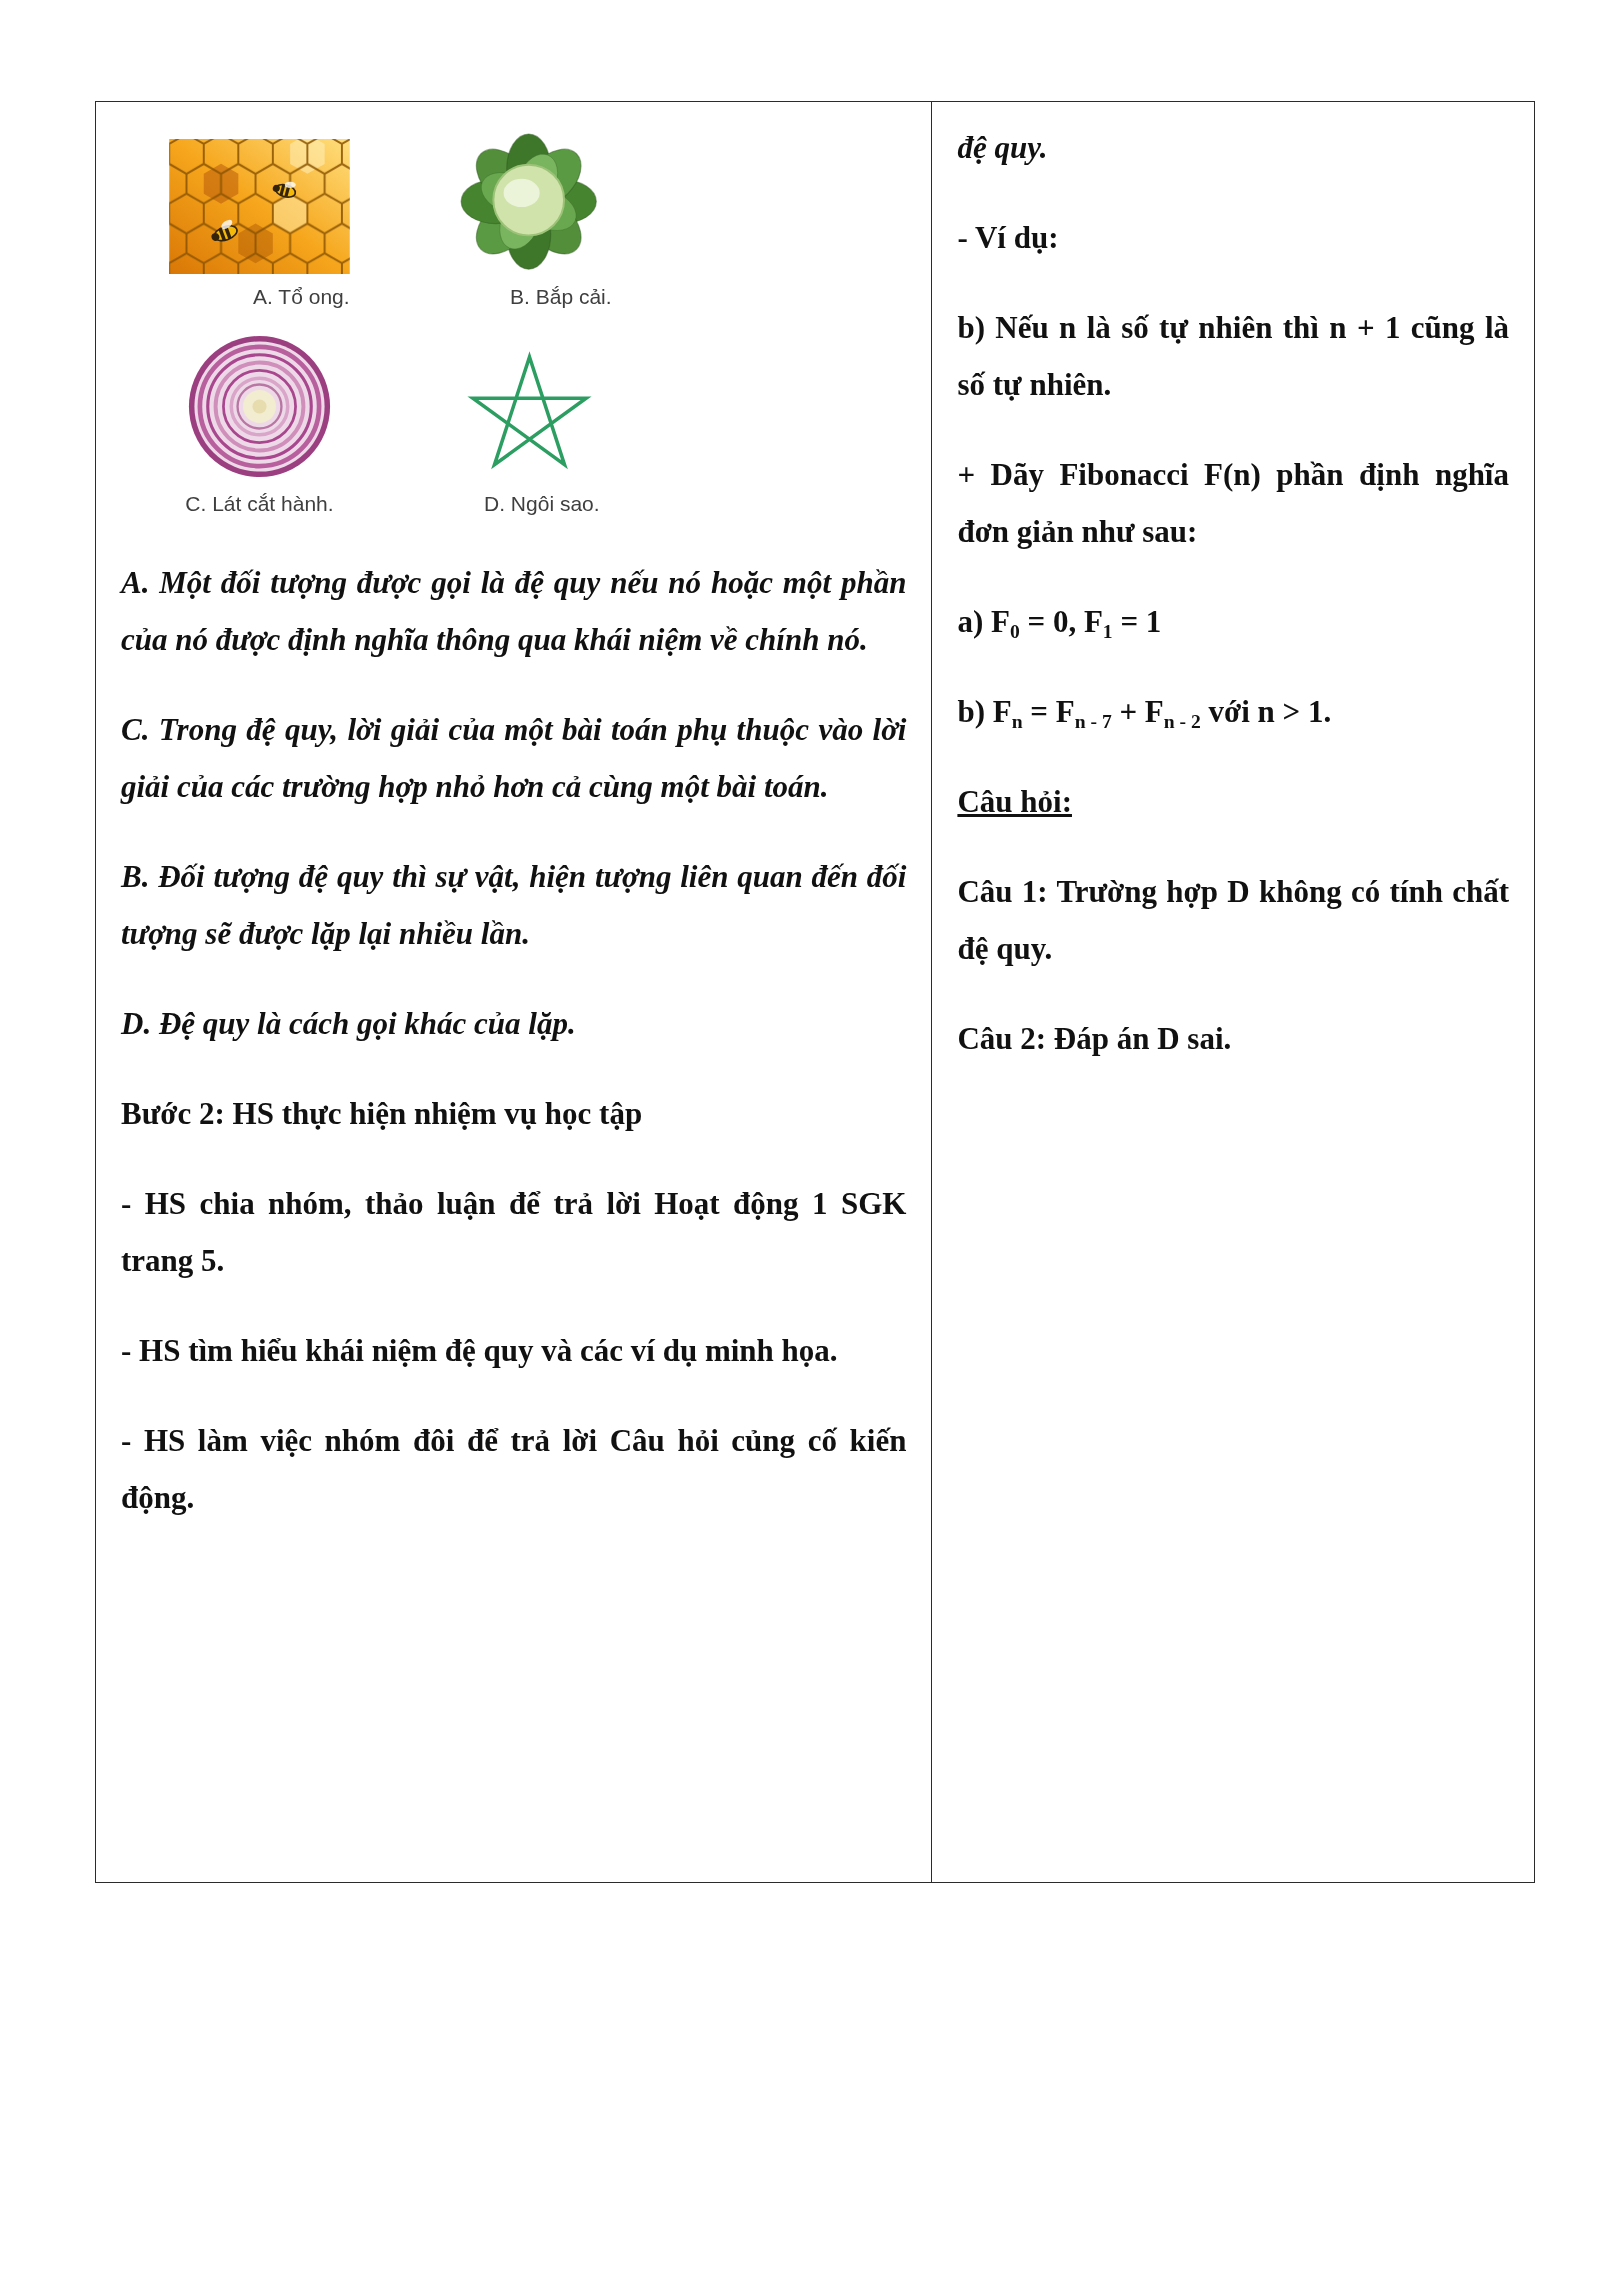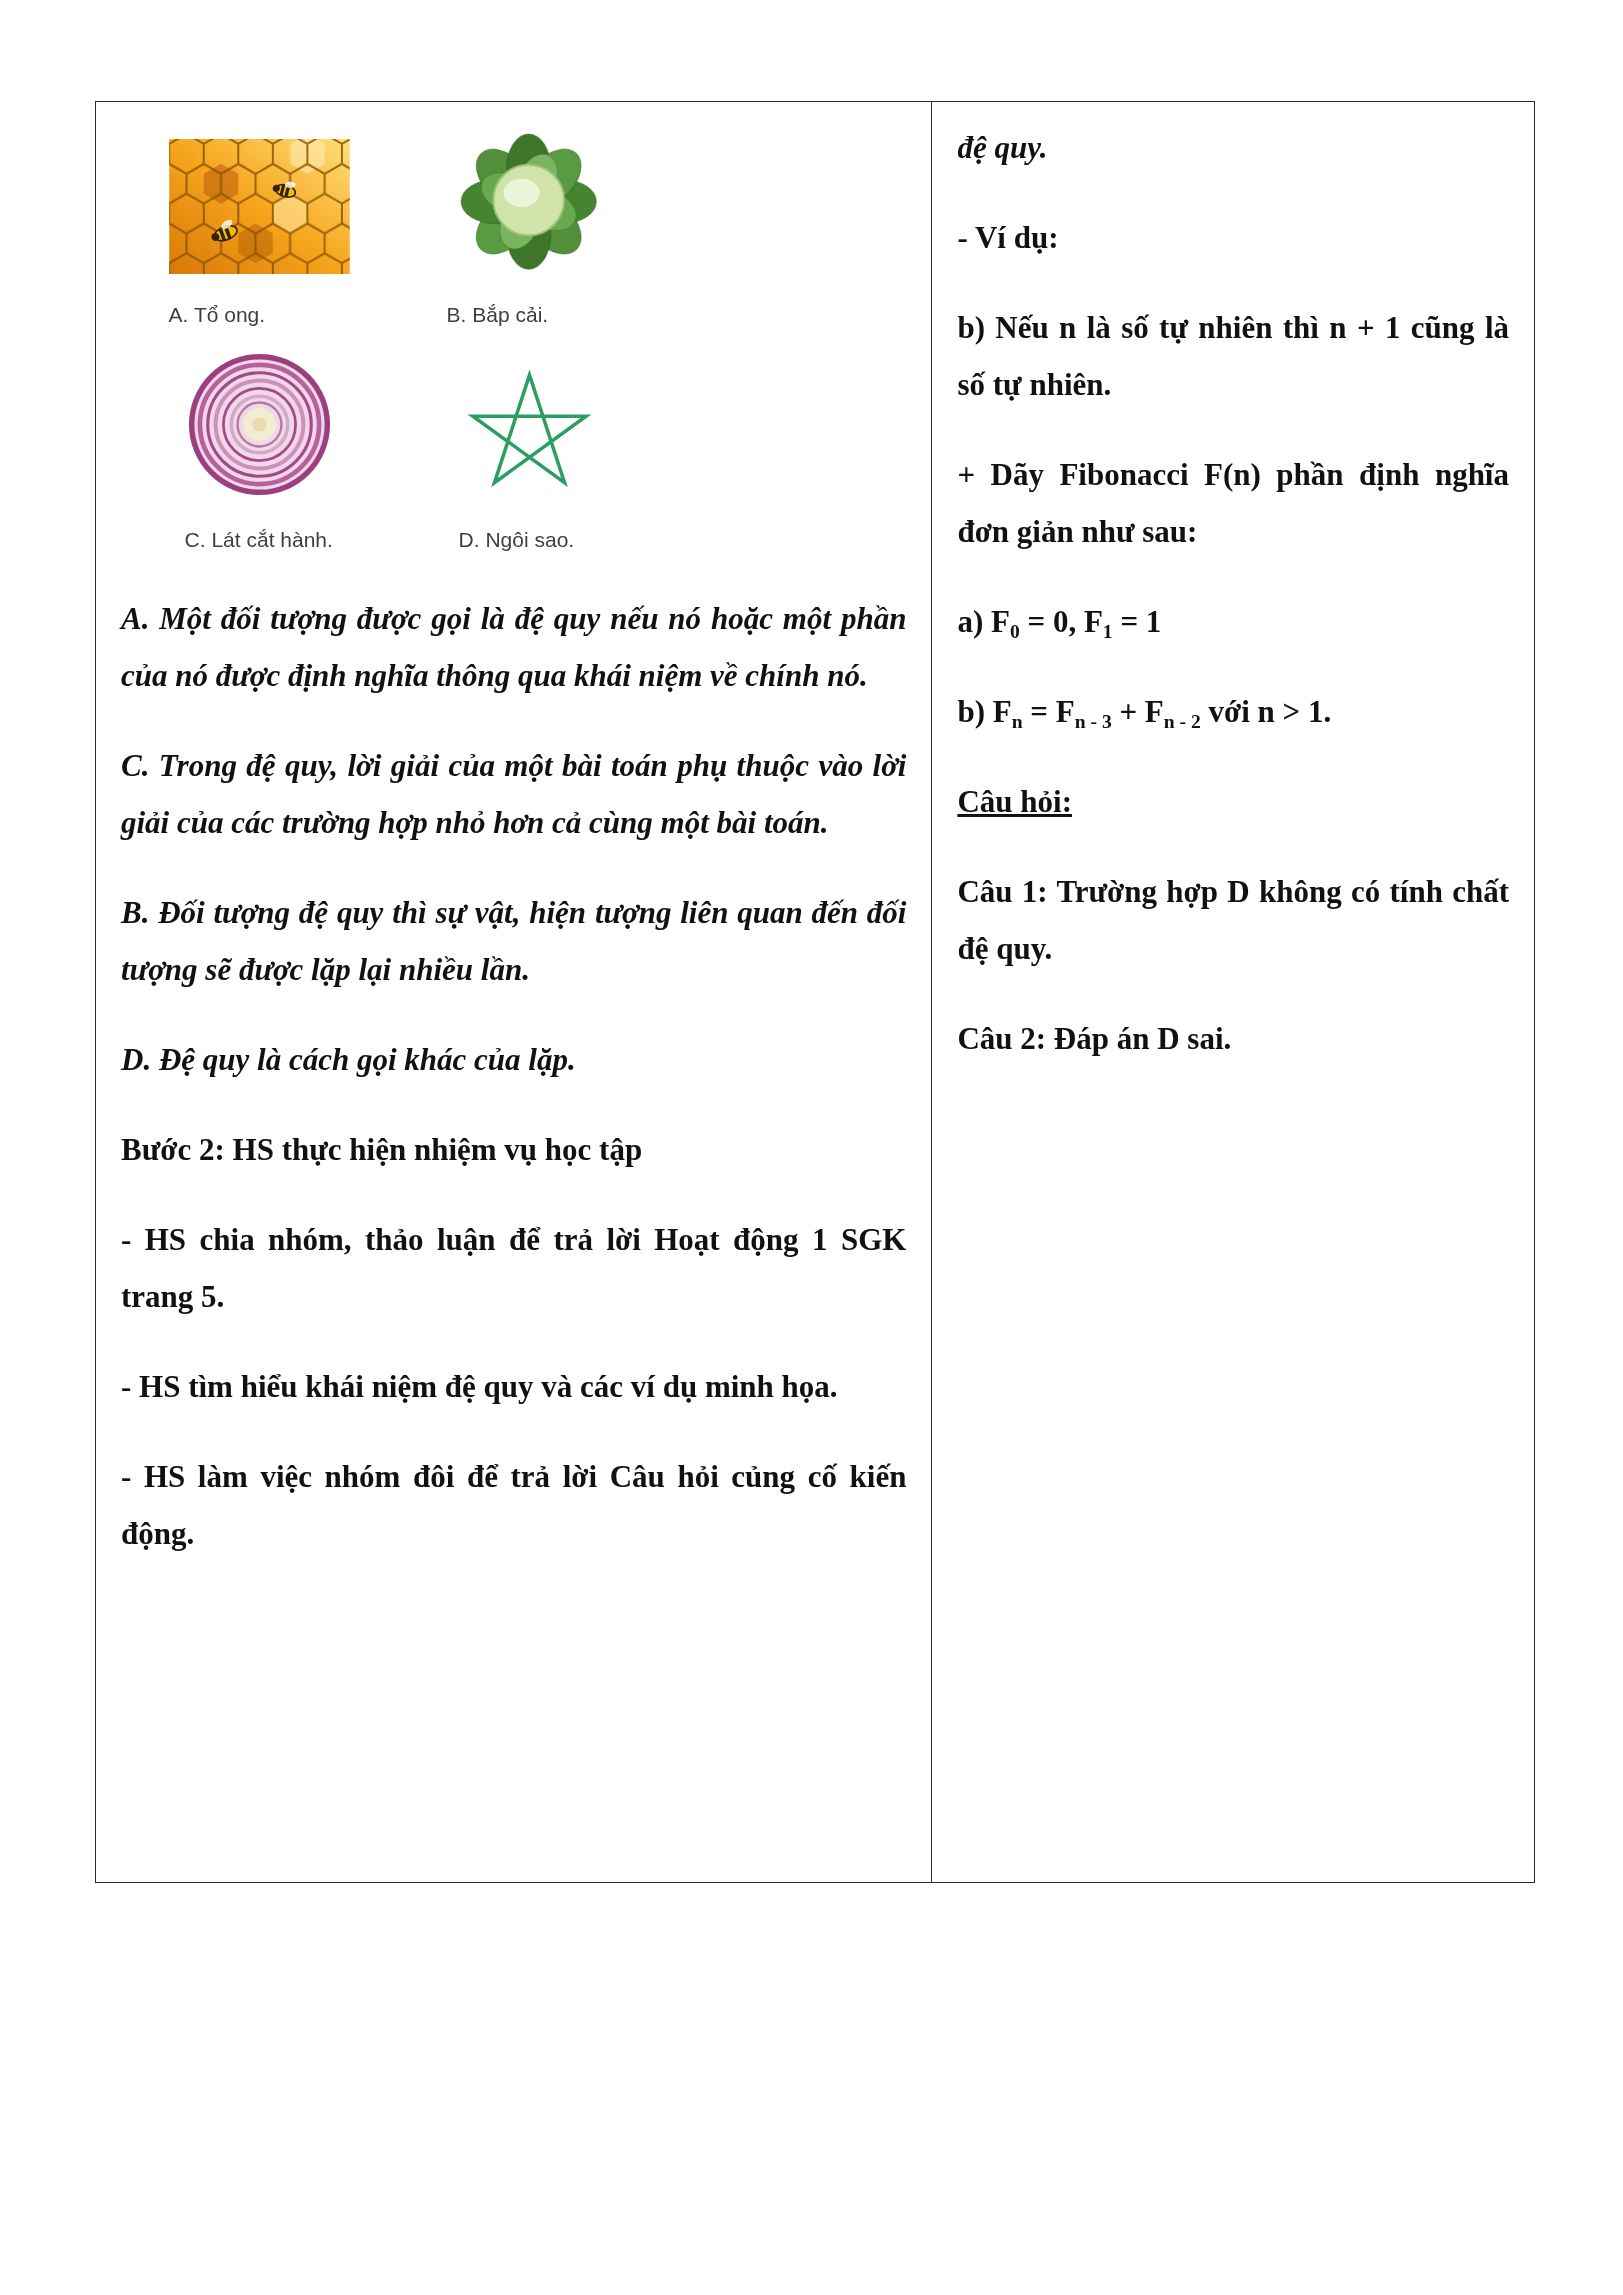--- a/index.html
+++ b/index.html
@@ -53,21 +53,21 @@
   
   .figures {
     display: grid;
     grid-template-columns: 251px 251px;
     column-gap: 19px;
     row-gap: 23.6px;
     align-items: end;
     justify-items: center;
     margin: 6.3px 0 38px 12.6px;
   }
-  figure { margin: 0; display: flex; flex-direction: column; align-items: flex-start; gap: 18px; }
+  figure { margin: 0; display: flex; flex-direction: column; align-items: flex-end; }
   figcaption {
     font-family: "Liberation Sans", sans-serif;
     font-size: 21px;
     color: #3f3f3f;
     margin-top: 11px;
     text-align: center;
   }
   svg { display: block; }
 </style>
 </head>
@@ -195,21 +195,21 @@
       <p>- Ví dụ:</p>
 
 
 
       <p>b) Nếu n là số tự nhiên thì n + 1 cũng là số tự nhiên.</p>
 
       <p>+ Dãy Fibonacci F(n) phần định nghĩa đơn giản như sau:</p>
 
       <p><span>a) F</span><sub>0</sub><span> = 0, F</span><sub>1</sub><span> = 1</span></p>
 
-      <p><span>b) F</span><sub>n</sub><span> = F</span><sub>n - 3</sub><span> + F</span><sub>n - 2</sub><span> với n &gt; 1.</span></p>
+      <p><span>b) F</span><sub>n</sub><span> = F</span><sub>n - 7</sub><span> + F</span><sub>n - 2</sub><span> với n &gt; 1.</span></p>
 
       <p class="bold underline">Câu hỏi:</p>
 
       <p><b>Câu 1:</b><span> Trường hợp D không có tính chất đệ quy.</span></p>
 
       <p><b>Câu 2:</b><span> Đáp án D sai.</span></p>
 
     </div>
   </div>
 </div>

